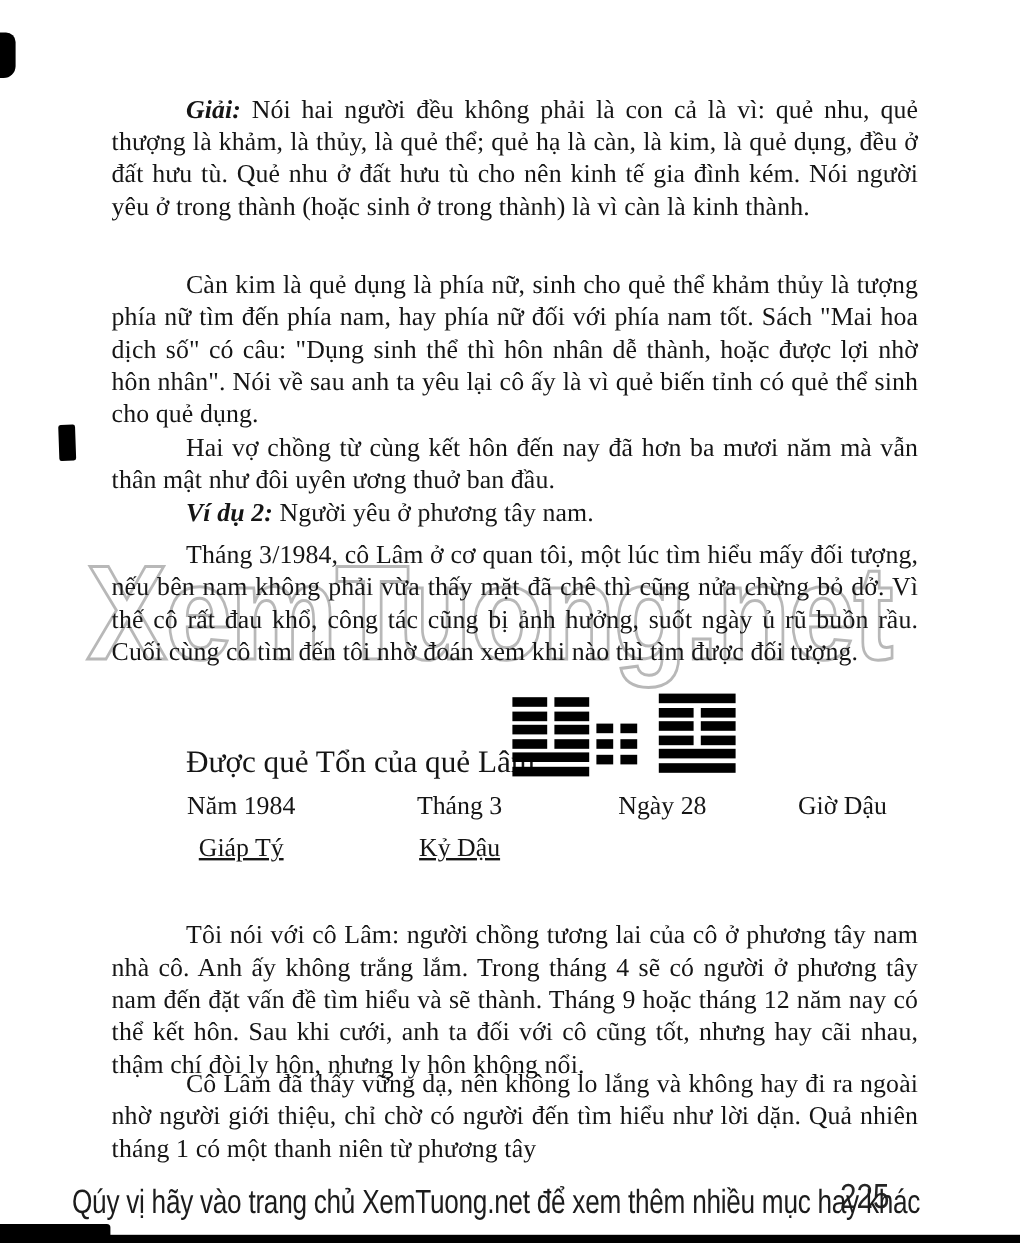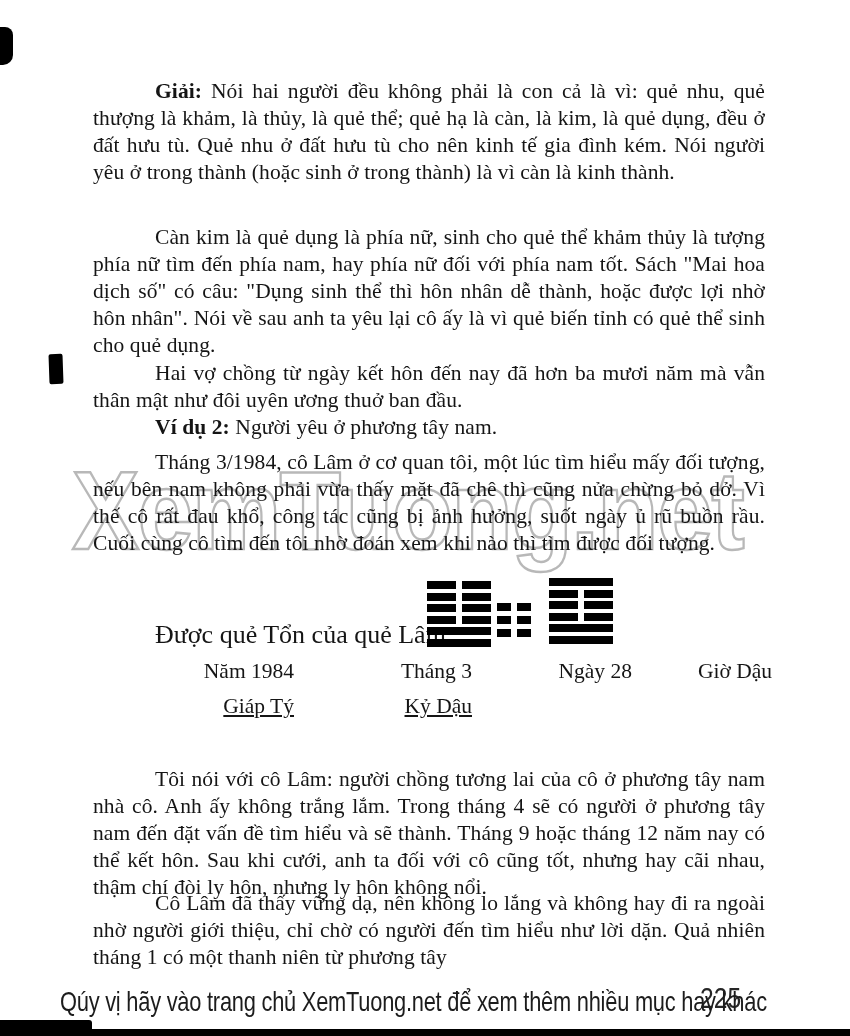--- a/index.html
+++ b/index.html
@@ -5,41 +5,41 @@
   html,body{margin:0;padding:0;background:#ffffff;}
   .page{
     position:relative;width:850px;height:1036px;background:#ffffff;
     font-family:"Liberation Serif", serif;color:#151515;overflow:hidden;
   }
   .para{
     position:absolute;left:93px;width:672px;
     font-size:21.5px;line-height:27px;text-align:justify;text-indent:62px;
     margin:0;z-index:2;letter-spacing:0.1px;
   }
-  .lead{font-weight:bold;}
+  .lead{font-weight:bold;font-style:italic;}
   .caption{
     position:absolute;left:155px;top:620px;font-size:26px;z-index:2;margin:0;
   }
   
   .hex{position:absolute;width:64px;display:flex;flex-direction:column;gap:3.5px;z-index:2;}
   .hex-line{height:8px;background:#000;}
   .hex-line.broken{background:none;display:flex;justify-content:space-between;}
   .hex-line.broken span{width:45%;height:8px;background:#000;display:block;}
   .hex-main{left:427px;top:581px;}
   .hex-changed{left:549px;top:578px;}
   .hex-mini{position:absolute;left:497px;top:603px;display:flex;flex-direction:column;gap:5px;z-index:2;}
   .mini-row{display:flex;gap:6px;}
   .mini-row span{width:14px;height:8px;background:#000;display:block;}
   
   .ba-row{
     position:absolute;left:108px;width:664px;display:grid;
     grid-template-columns:186px 178px 160px 140px;z-index:2;
     font-size:21.5px;
   }
-  .ba-row .cell{text-align:right;}
+  .ba-row .cell{text-align:center;}
   .row-1{top:659px;}
   .row-2{top:694px;text-decoration:underline;}
   
   .watermark{
     position:absolute;left:72px;top:446px;z-index:1;
     font-family:"Liberation Sans", sans-serif;font-weight:bold;
     font-size:112px;letter-spacing:-2px;white-space:nowrap;
     color:rgba(250,250,250,0.08);
     -webkit-text-stroke:2.5px rgba(125,125,125,0.55);
     transform:scaleX(0.9);transform-origin:left top;
@@ -72,21 +72,21 @@
 
   <div class="artifact edge-wedge"></div>
   <div class="artifact ink-blob"></div>
   <div class="artifact bottom-bar"></div>
   <div class="artifact bottom-bar-left"></div>
 
   <p class="para" style="top:78px"><span class="lead">Giải:</span><span> Nói hai người đều không phải là con cả là vì: quẻ nhu, quẻ thượng là khảm, là thủy, là quẻ thể; quẻ hạ là càn, là kim, là quẻ dụng, đều ở đất hưu tù. Quẻ nhu ở đất hưu tù cho nên kinh tế gia đình kém. Nói người yêu ở trong thành (hoặc sinh ở trong thành) là vì càn là kinh thành.</span></p>
 
   <p class="para" style="top:224px">Càn kim là quẻ dụng là phía nữ, sinh cho quẻ thể khảm thủy là tượng phía nữ tìm đến phía nam, hay phía nữ đối với phía nam tốt. Sách "Mai hoa dịch số" có câu: "Dụng sinh thể thì hôn nhân dễ thành, hoặc được lợi nhờ hôn nhân". Nói về sau anh ta yêu lại cô ấy là vì quẻ biến tỉnh có quẻ thể sinh cho quẻ dụng.</p>
 
-  <p class="para" style="top:360px">Hai vợ chồng từ ngày kết hôn đến nay đã hơn ba mươi năm mà vẫn thân mật như đôi uyên ương thuở ban đầu.</p>
+  <p class="para" style="top:360px">Hai vợ chồng từ cùng kết hôn đến nay đã hơn ba mươi năm mà vẫn thân mật như đôi uyên ương thuở ban đầu.</p>
 
   <p class="para" style="top:414px"><span class="lead">Ví dụ 2:</span><span> Người yêu ở phương tây nam.</span></p>
 
   <p class="para" style="top:449px">Tháng 3/1984, cô Lâm ở cơ quan tôi, một lúc tìm hiểu mấy đối tượng, nếu bên nam không phải vừa thấy mặt đã chê thì cũng nửa chừng bỏ dở. Vì thế cô rất đau khổ, công tác cũng bị ảnh hưởng, suốt ngày ủ rũ buồn rầu. Cuối cùng cô tìm đến tôi nhờ đoán xem khi nào thì tìm được đối tượng.</p>
 
   <p class="caption">Được quẻ Tổn của quẻ Lâm</p>
   <div class="hex hex-main">
       <div class="hex-line broken">
         <span></span>
         <span></span>

